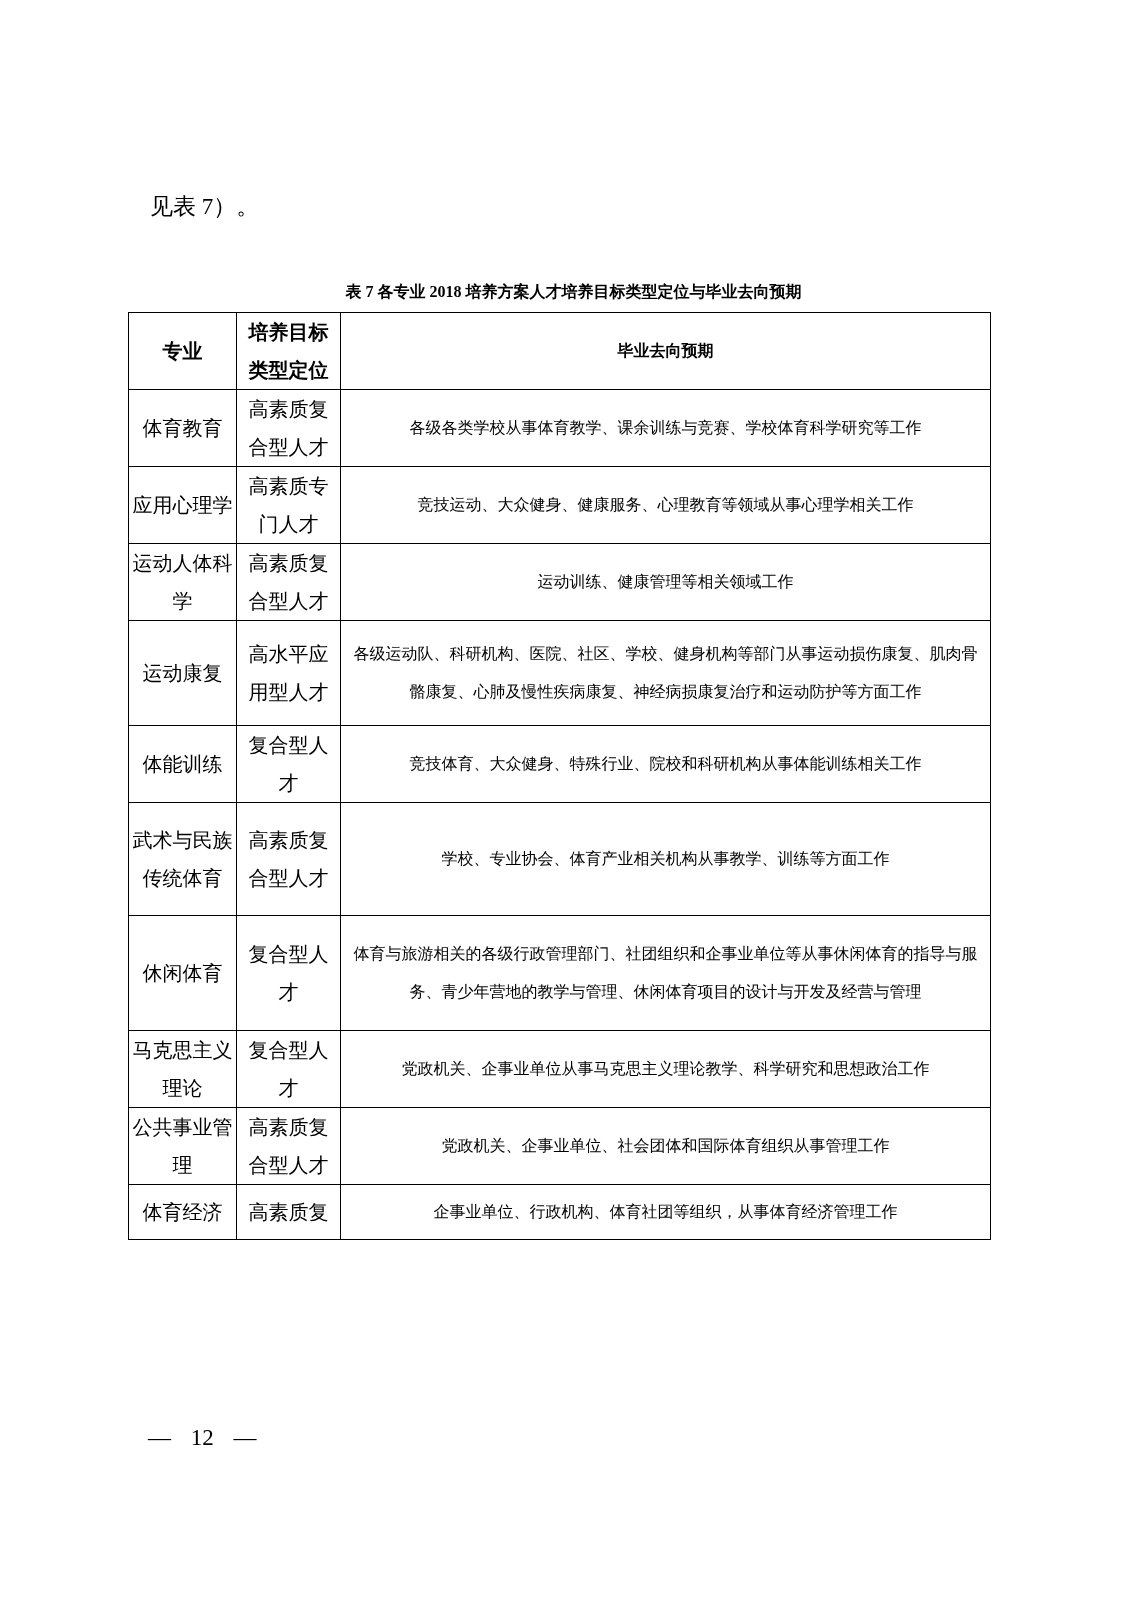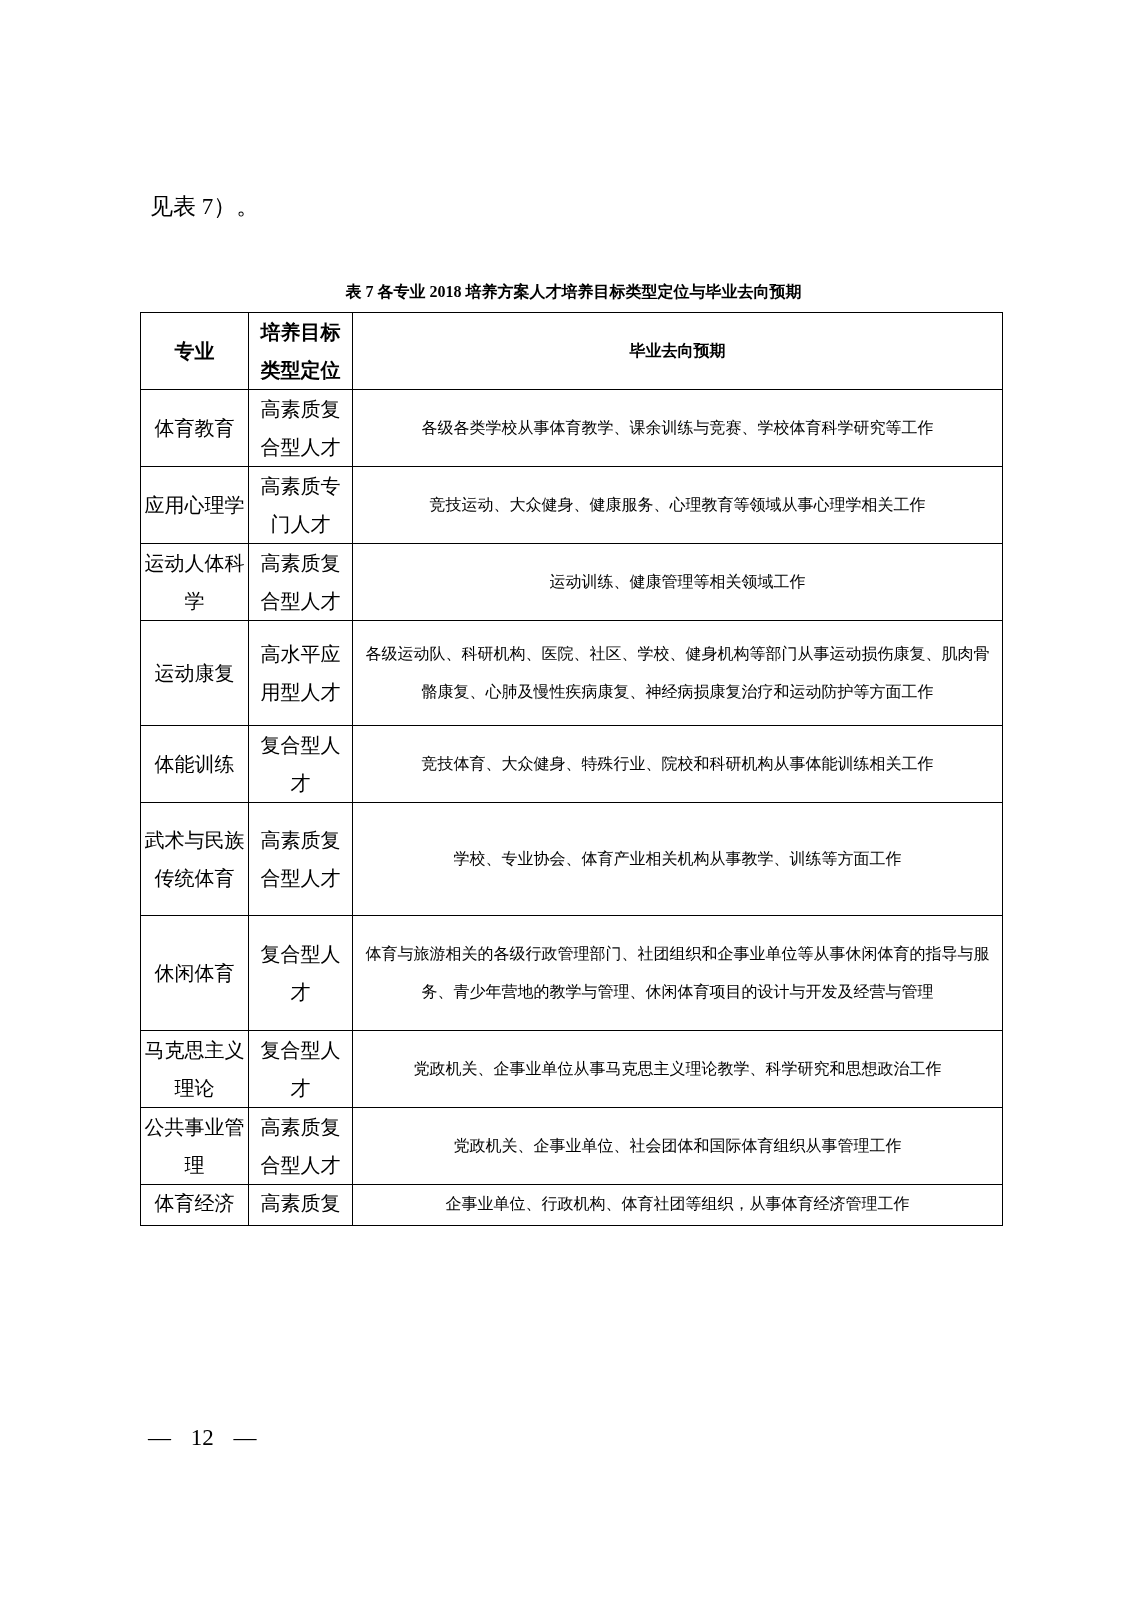--- a/index.html
+++ b/index.html
@@ -30,21 +30,21 @@
     left: 0;
     top: 282px;
     width: 100%;
     margin: 0;
     text-align: center;
     font-weight: bold;
     font-size: 16px;
   }
   table.majors {
     position: absolute;
-    left: 140px;
+    left: 128px;
     top: 312px;
     width: 862px;
     border-collapse: collapse;
     table-layout: fixed;
     border-radius: 9px;
   }
   table.majors th, table.majors td {
     border: 1px solid #000000;
     font-size: 20px;
     line-height: 38px;
@@ -135,21 +135,21 @@
         <tr style="height: 76px;">
           <td class="c1">马克思主义理论</td>
           <td class="c2">复合型人才</td>
           <td class="c3">党政机关、企事业单位从事马克思主义理论教学、科学研究和思想政治工作</td>
         </tr>
         <tr style="height: 77px;">
           <td class="c1">公共事业管理</td>
           <td class="c2">高素质复合型人才</td>
           <td class="c3">党政机关、企事业单位、社会团体和国际体育组织从事管理工作</td>
         </tr>
-        <tr style="height: 41px; font-family: Liberation Mono, monospace;">
+        <tr style="height: 55px;">
           <td class="c1">体育经济</td>
           <td class="c2">高素质复</td>
           <td class="c3">企事业单位、行政机构、体育社团等组织，从事体育经济管理工作</td>
         </tr>
       </tbody>
   </table>
 
   <p class="pageno">— 12 —</p>
 
 </div>

